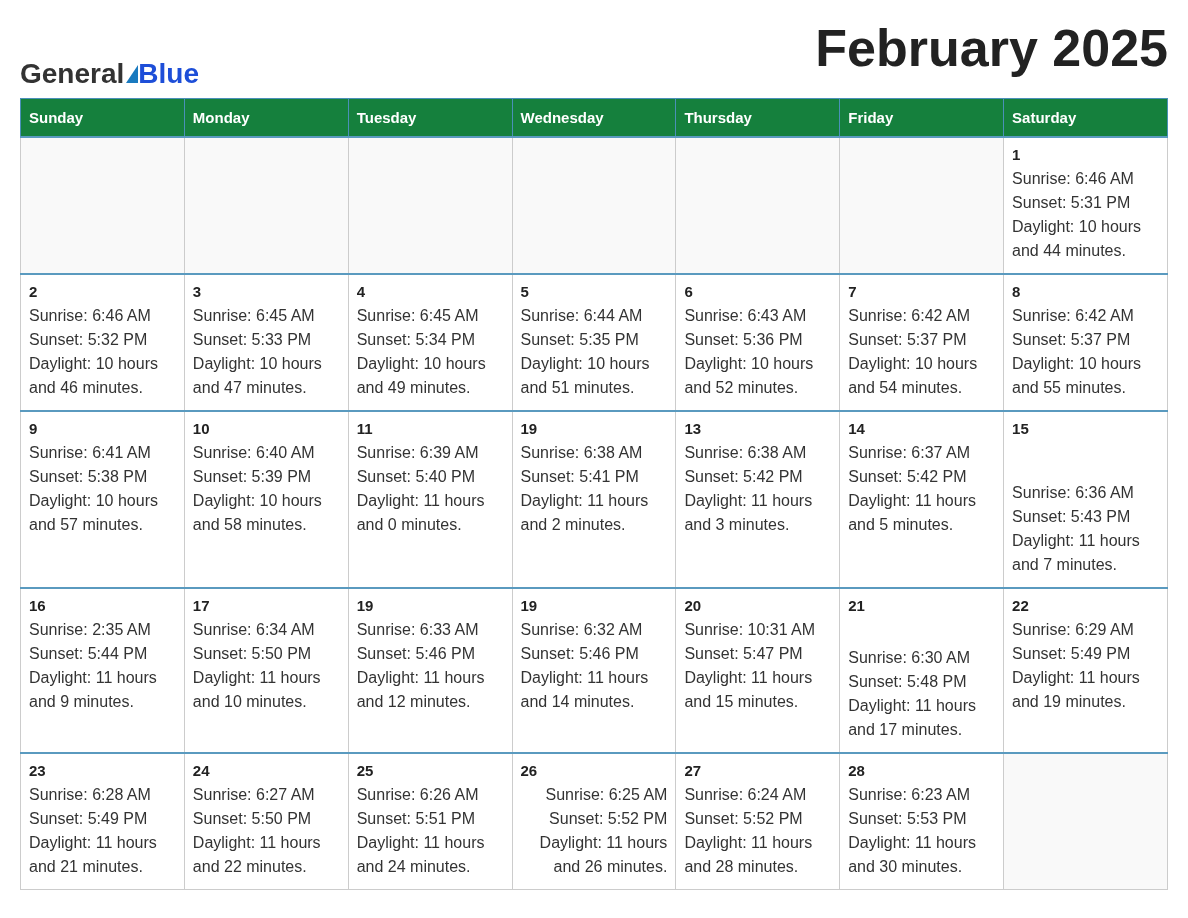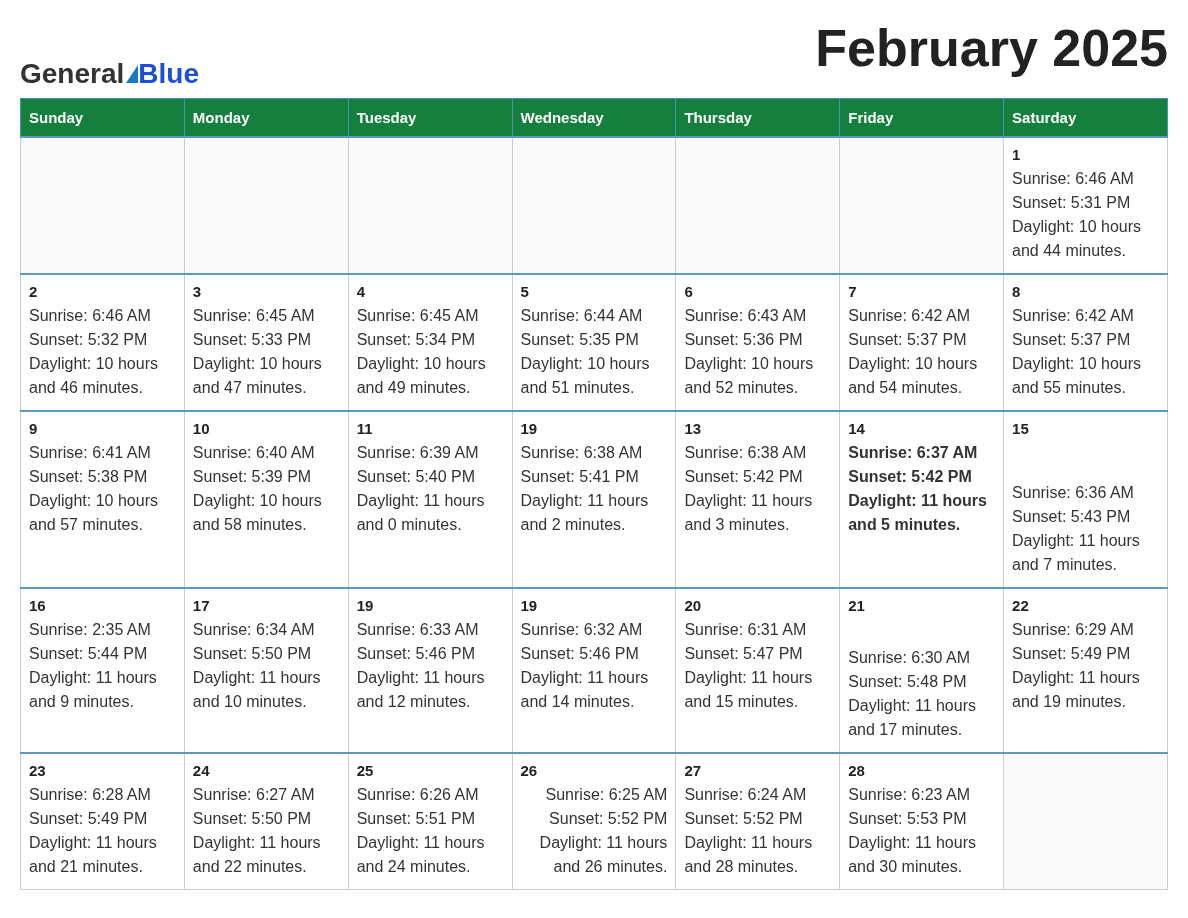--- a/index.html
+++ b/index.html
@@ -233,21 +233,21 @@
         </td>
         <td>
           <span class="day-number">13</span>
           <div class="day-info" style="white-space: pre-line;">Sunrise: 6:38 AM
 Sunset: 5:42 PM
 Daylight: 11 hours
 and 3 minutes.</div>
         </td>
         <td>
           <span class="day-number">14</span>
-          <div class="day-info" style="white-space: pre-line; font-weight: bold;">Sunrise: 6:37 AM
+          <div class="day-info" style="white-space: pre-line;">Sunrise: 6:37 AM
 Sunset: 5:42 PM
 Daylight: 11 hours
 and 5 minutes.</div>
         </td>
         <td>
           <span class="day-number">15</span>
           <div class="day-info" style="white-space: pre-line; margin-top: 44px;">Sunrise: 6:36 AM
 Sunset: 5:43 PM
 Daylight: 11 hours
 and 7 minutes.</div>
@@ -277,21 +277,21 @@
         </td>
         <td>
           <span class="day-number">19</span>
           <div class="day-info" style="white-space: pre-line;">Sunrise: 6:32 AM
 Sunset: 5:46 PM
 Daylight: 11 hours
 and 14 minutes.</div>
         </td>
         <td>
           <span class="day-number">20</span>
-          <div class="day-info" style="white-space: pre-line;">Sunrise: 6:31 AM
+          <div class="day-info" style="white-space: pre-line;">Sunrise: 10:31 AM
 Sunset: 5:47 PM
 Daylight: 11 hours
 and 15 minutes.</div>
         </td>
         <td>
           <span class="day-number">21</span>
           <div class="day-info" style="white-space: pre-line; margin-top: 32px;">Sunrise: 6:30 AM
 Sunset: 5:48 PM
 Daylight: 11 hours
 and 17 minutes.</div>

